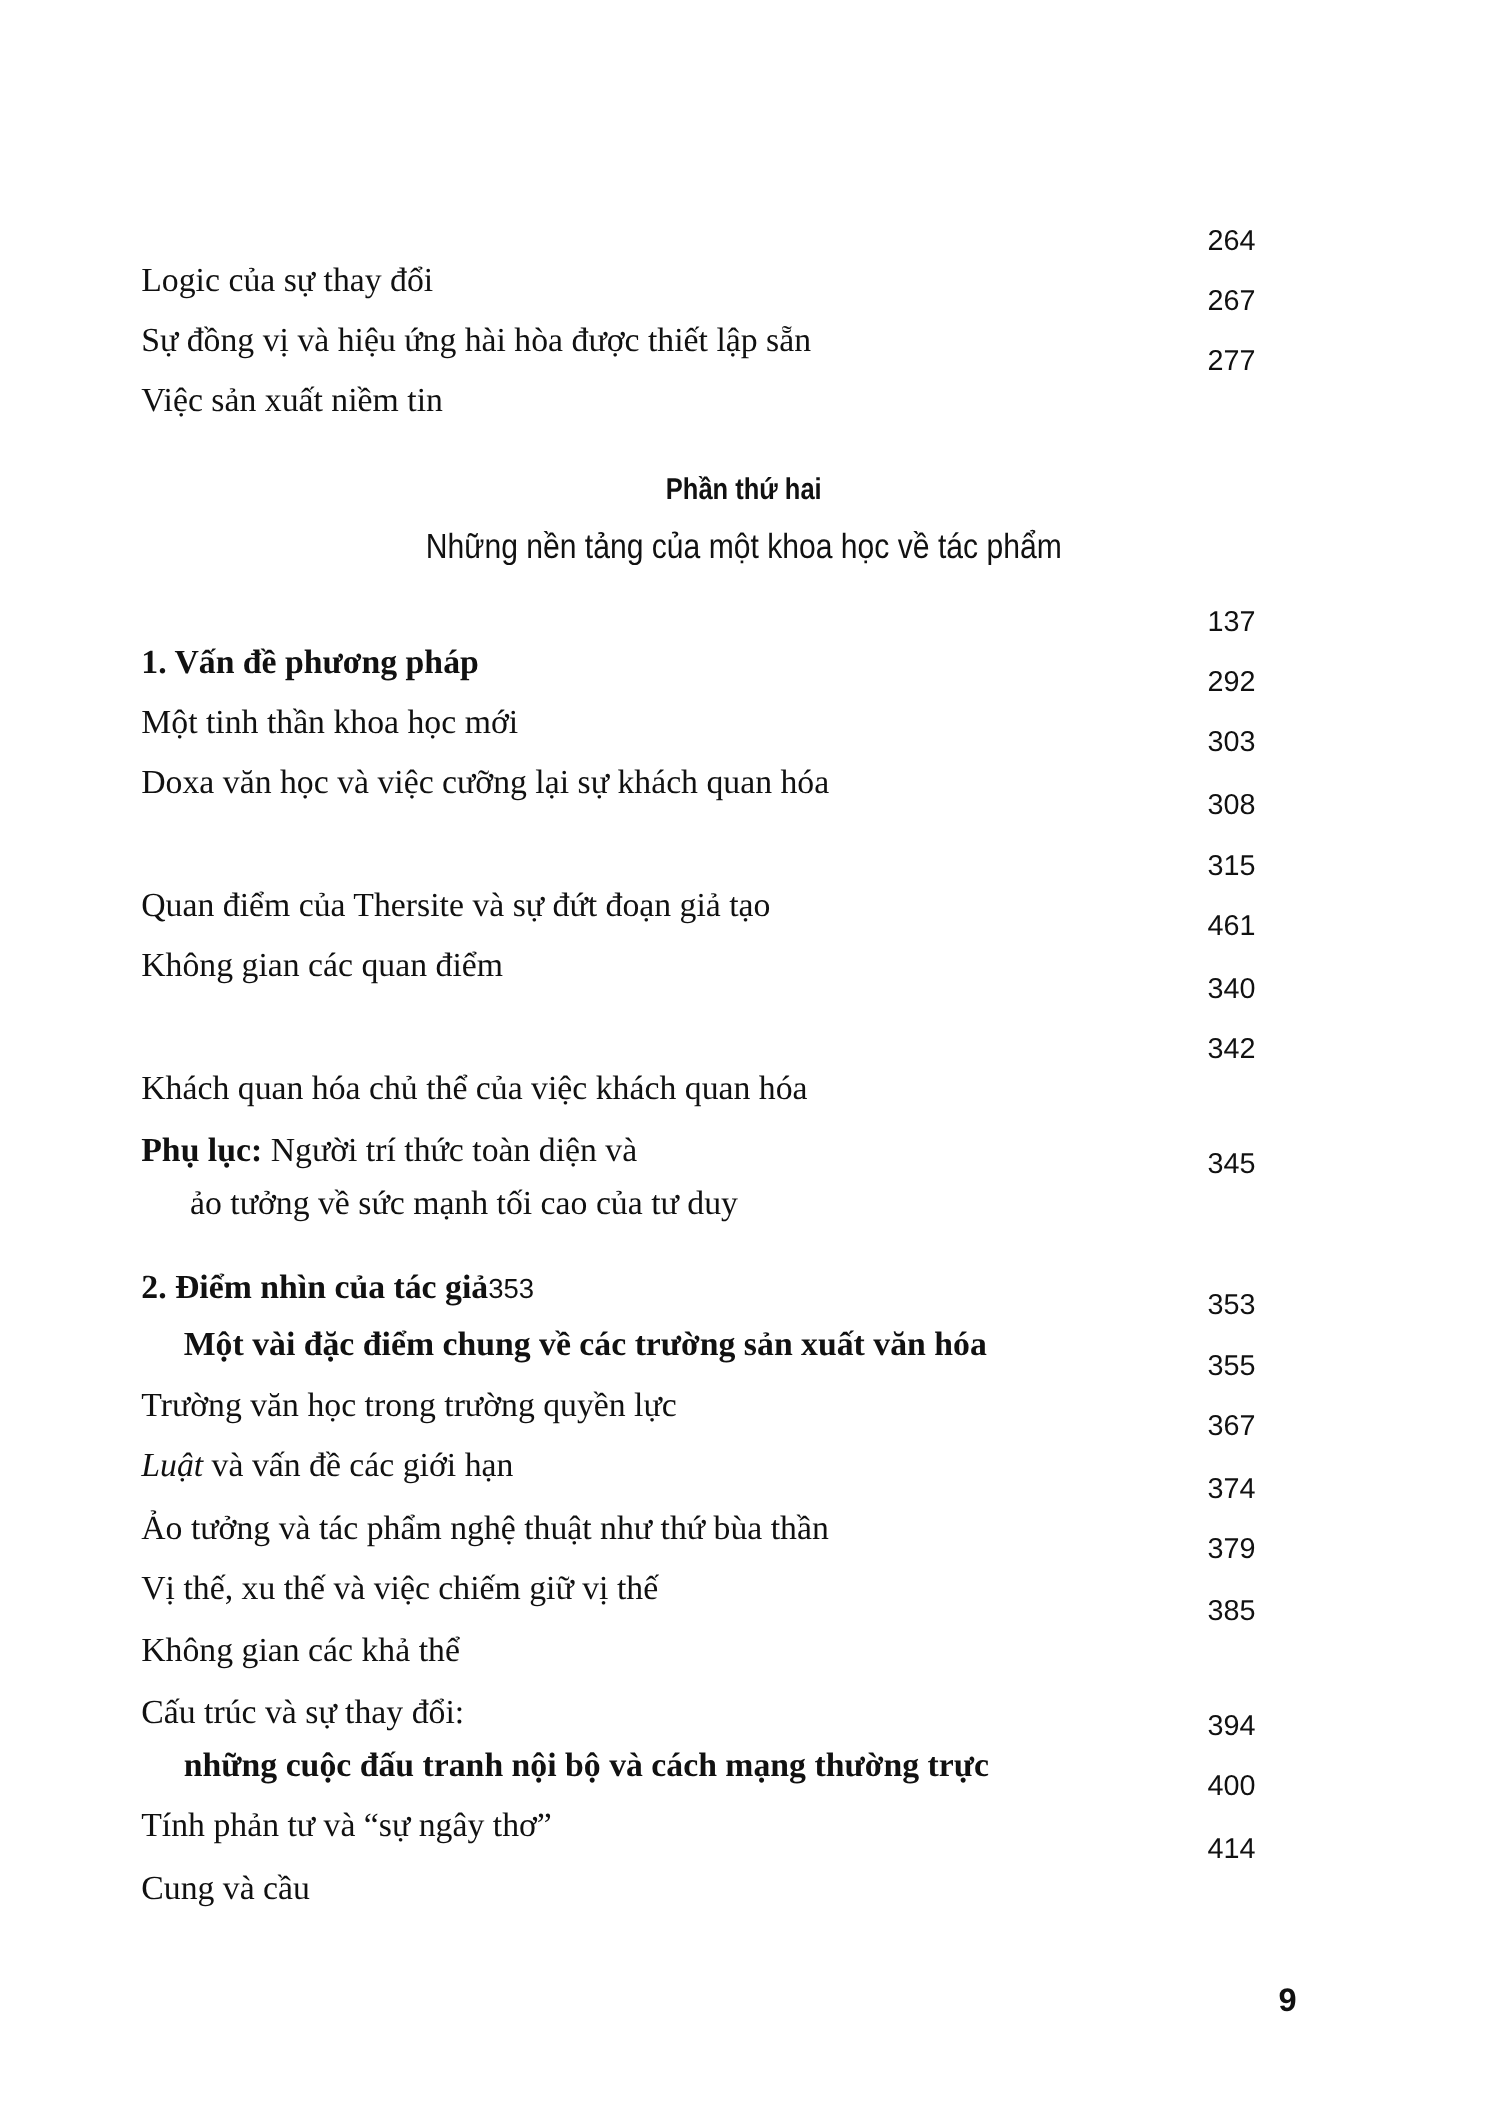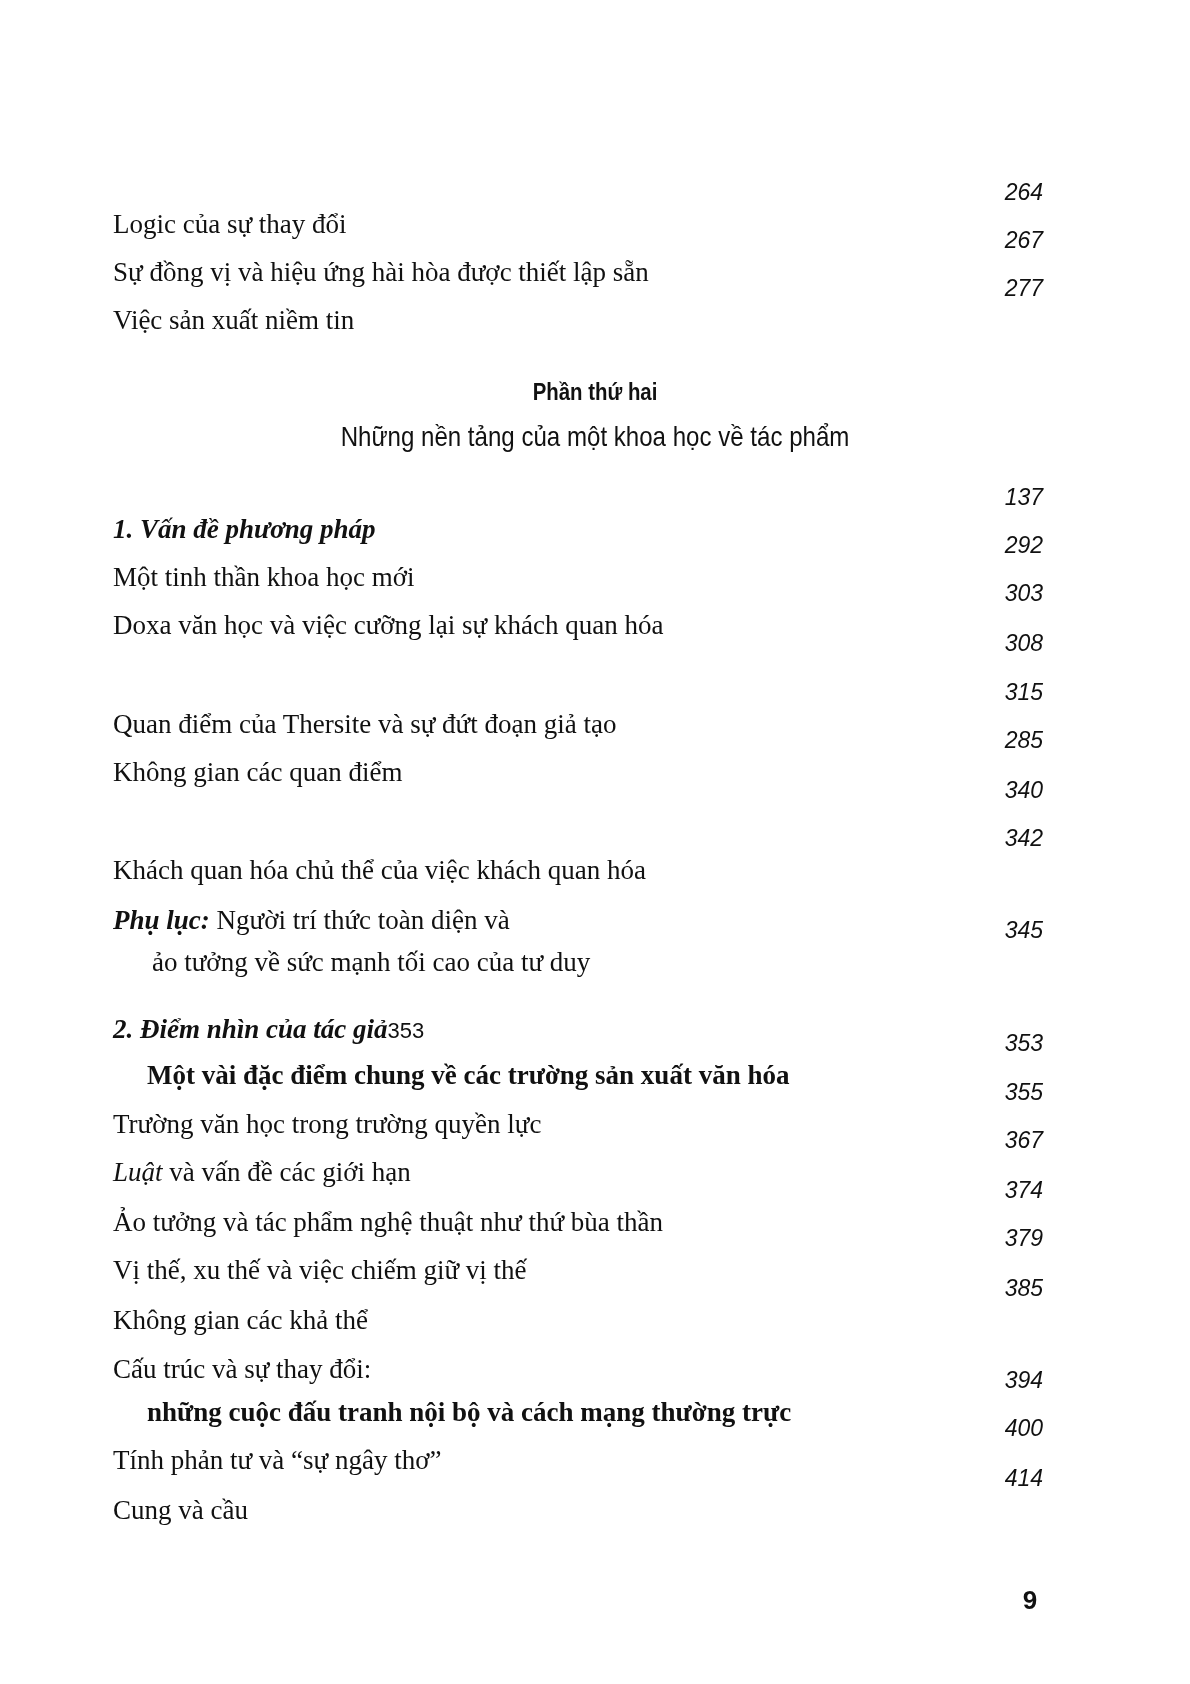--- a/index.html
+++ b/index.html
@@ -28,28 +28,27 @@
     left: 113px;
     white-space: nowrap;
     margin-top: 32px;
   }
   .row .title.indent {
     left: 147px;
     font-weight: bold;
   }
   .row .page {
     position: absolute;
-    right: 147px;
+    right: 164px;
     width: 60px;
-    text-align: right;
+    text-align: left;
     font-family: "Liberation Sans", "DejaVu Sans", sans-serif;
     font-size: 23px;
-    font-style: italic;
   }
-  .bold { font-weight: bold; font-style: italic; }
+  .bold { font-weight: bold; }
   .ital { font-style: italic; }
   .inline-page {
     font-family: "Liberation Sans", "DejaVu Sans", sans-serif;
     font-size: 22px;
     font-weight: normal;
   }
   .part-label {
     position: absolute;
     left: 0;
     width: 1190px;
@@ -115,21 +114,21 @@
 </div>
 <div class="row" style="top:626px">
   <span class="page">308</span>
 </div>
 <div class="row" style="top:675px">
   <span class="title">Quan điểm của Thersite và sự đứt đoạn giả tạo</span>
   <span class="page">315</span>
 </div>
 <div class="row" style="top:723px">
   <span class="title">Không gian các quan điểm</span>
-  <span class="page">285</span>
+  <span class="page">461</span>
 </div>
 <div class="row" style="top:773px">
   <span class="page">340</span>
 </div>
 <div class="row" style="top:821px">
   <span class="title">Khách quan hóa chủ thể của việc khách quan hóa</span>
   <span class="page">342</span>
 </div>
 <div class="row" style="top:871px">
   <span class="title"><span class="bold">Phụ lục:</span> <span>Người trí thức toàn diện và</span></span>

